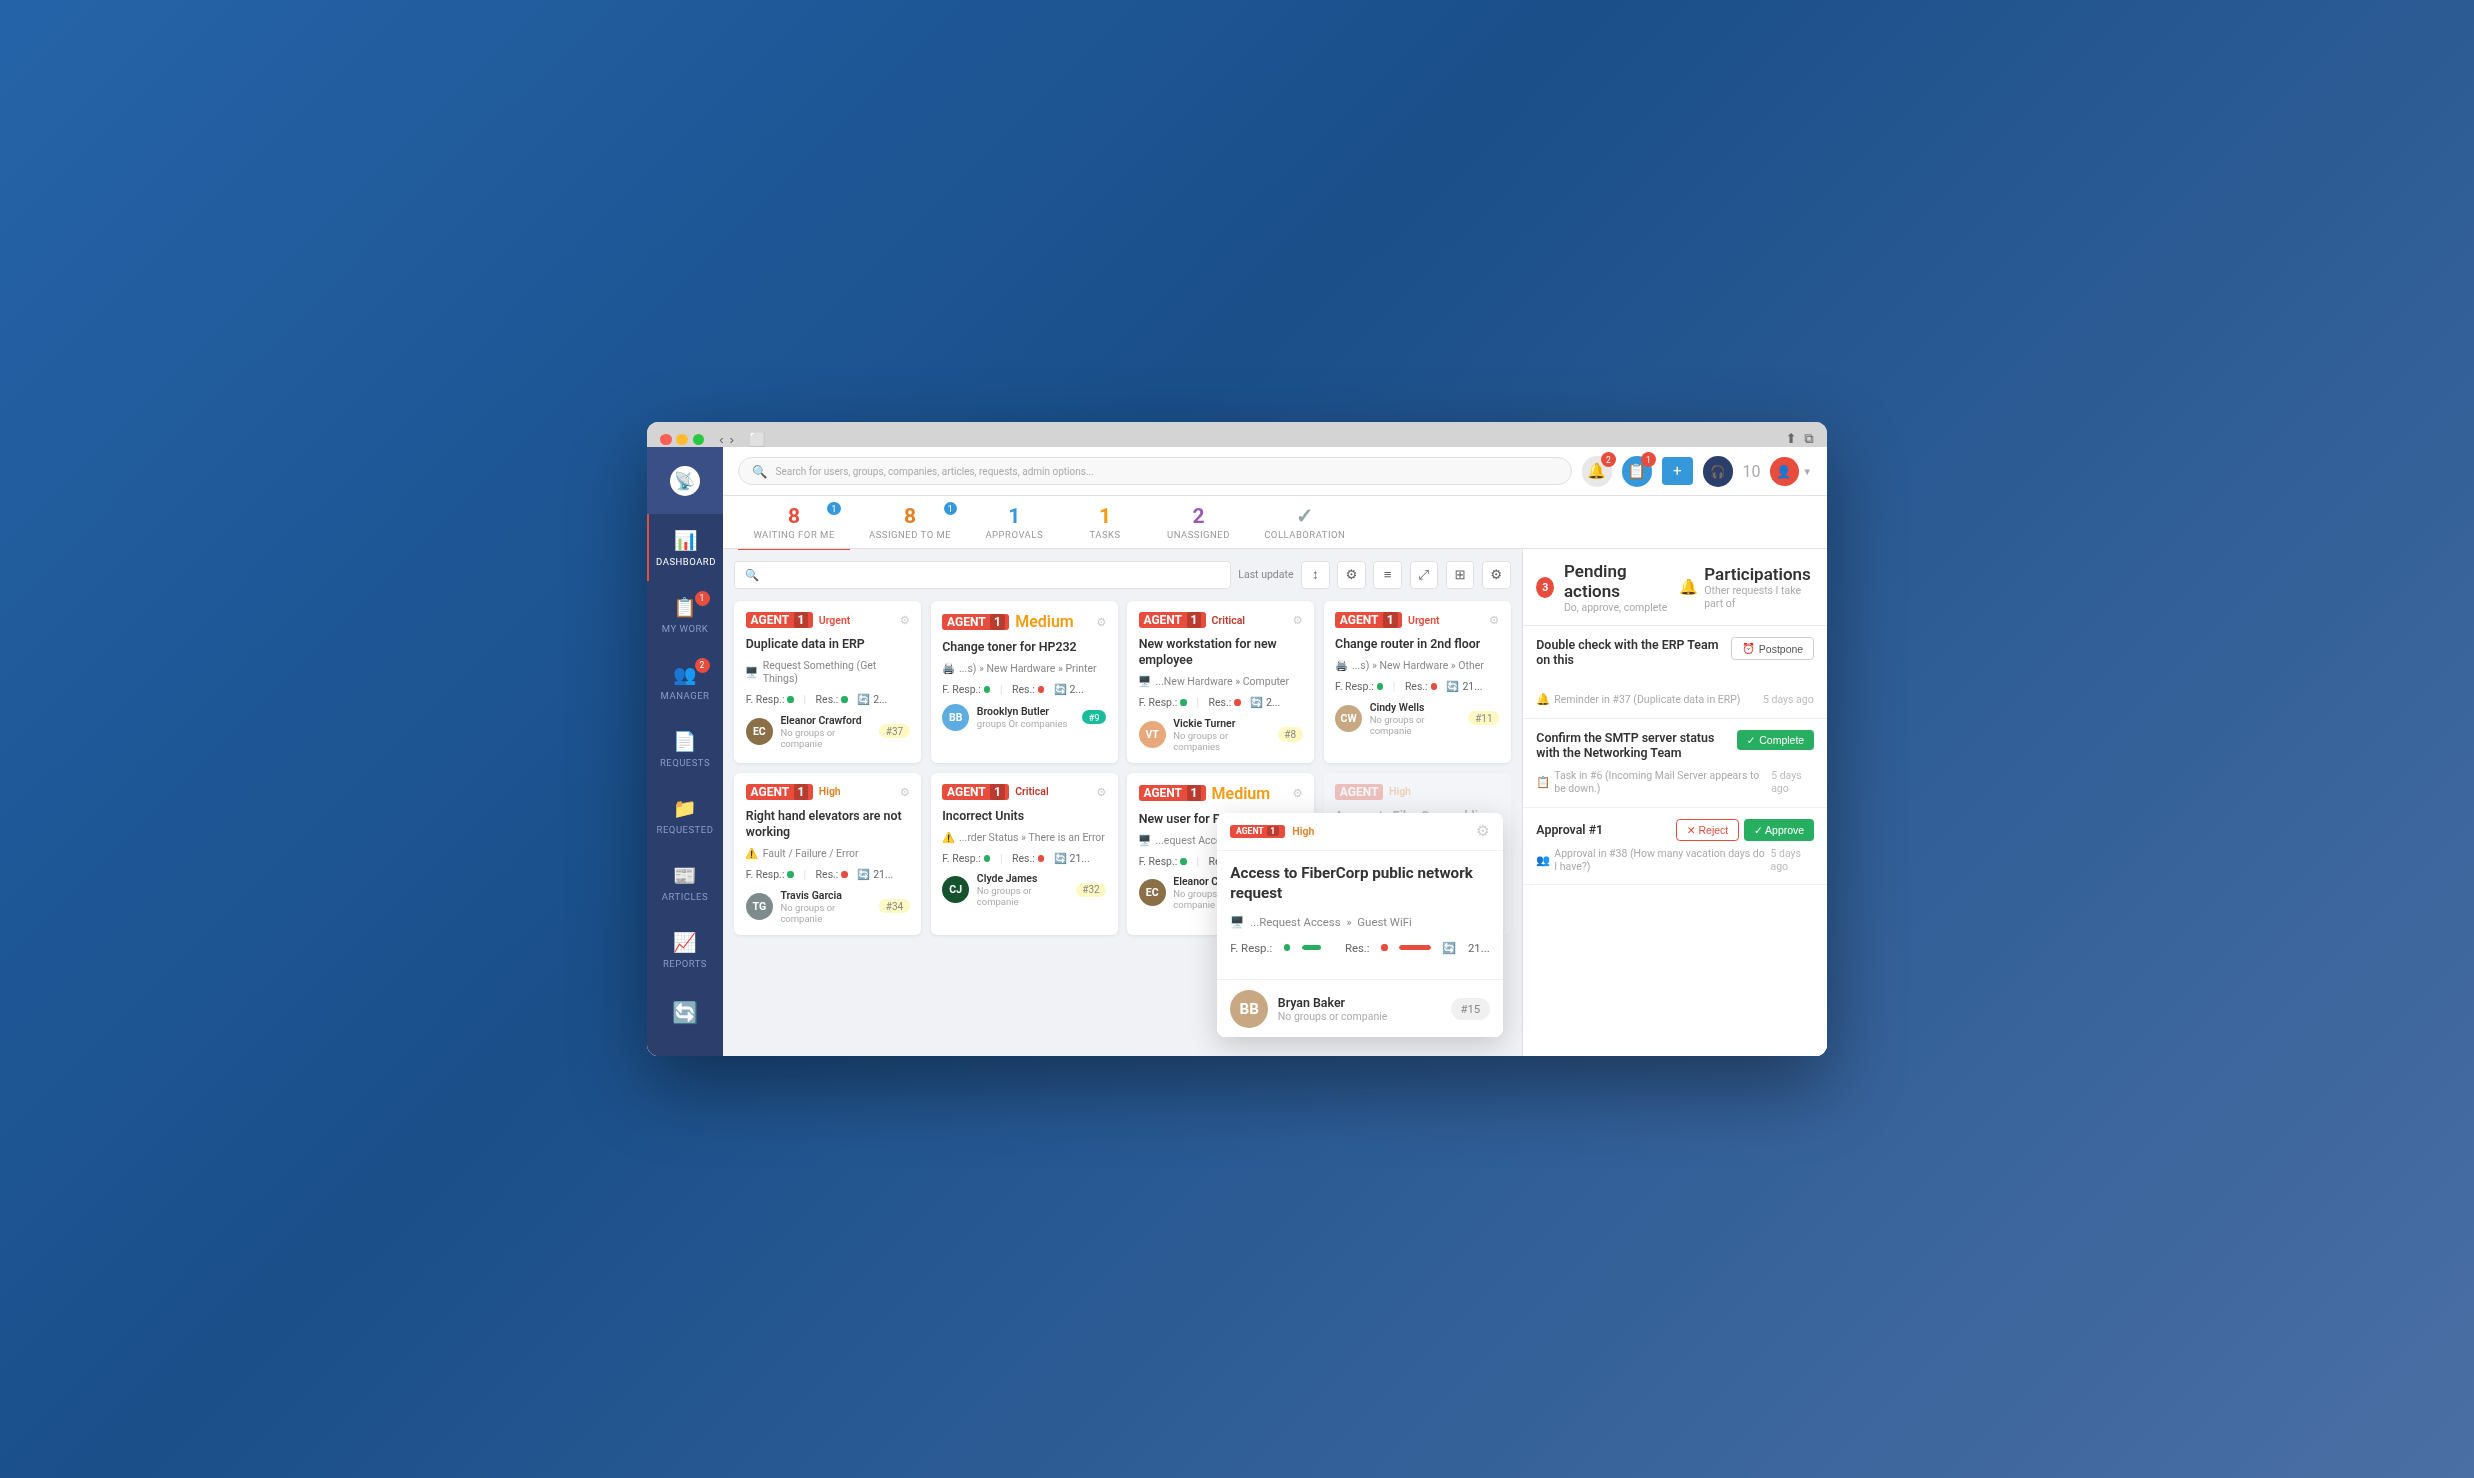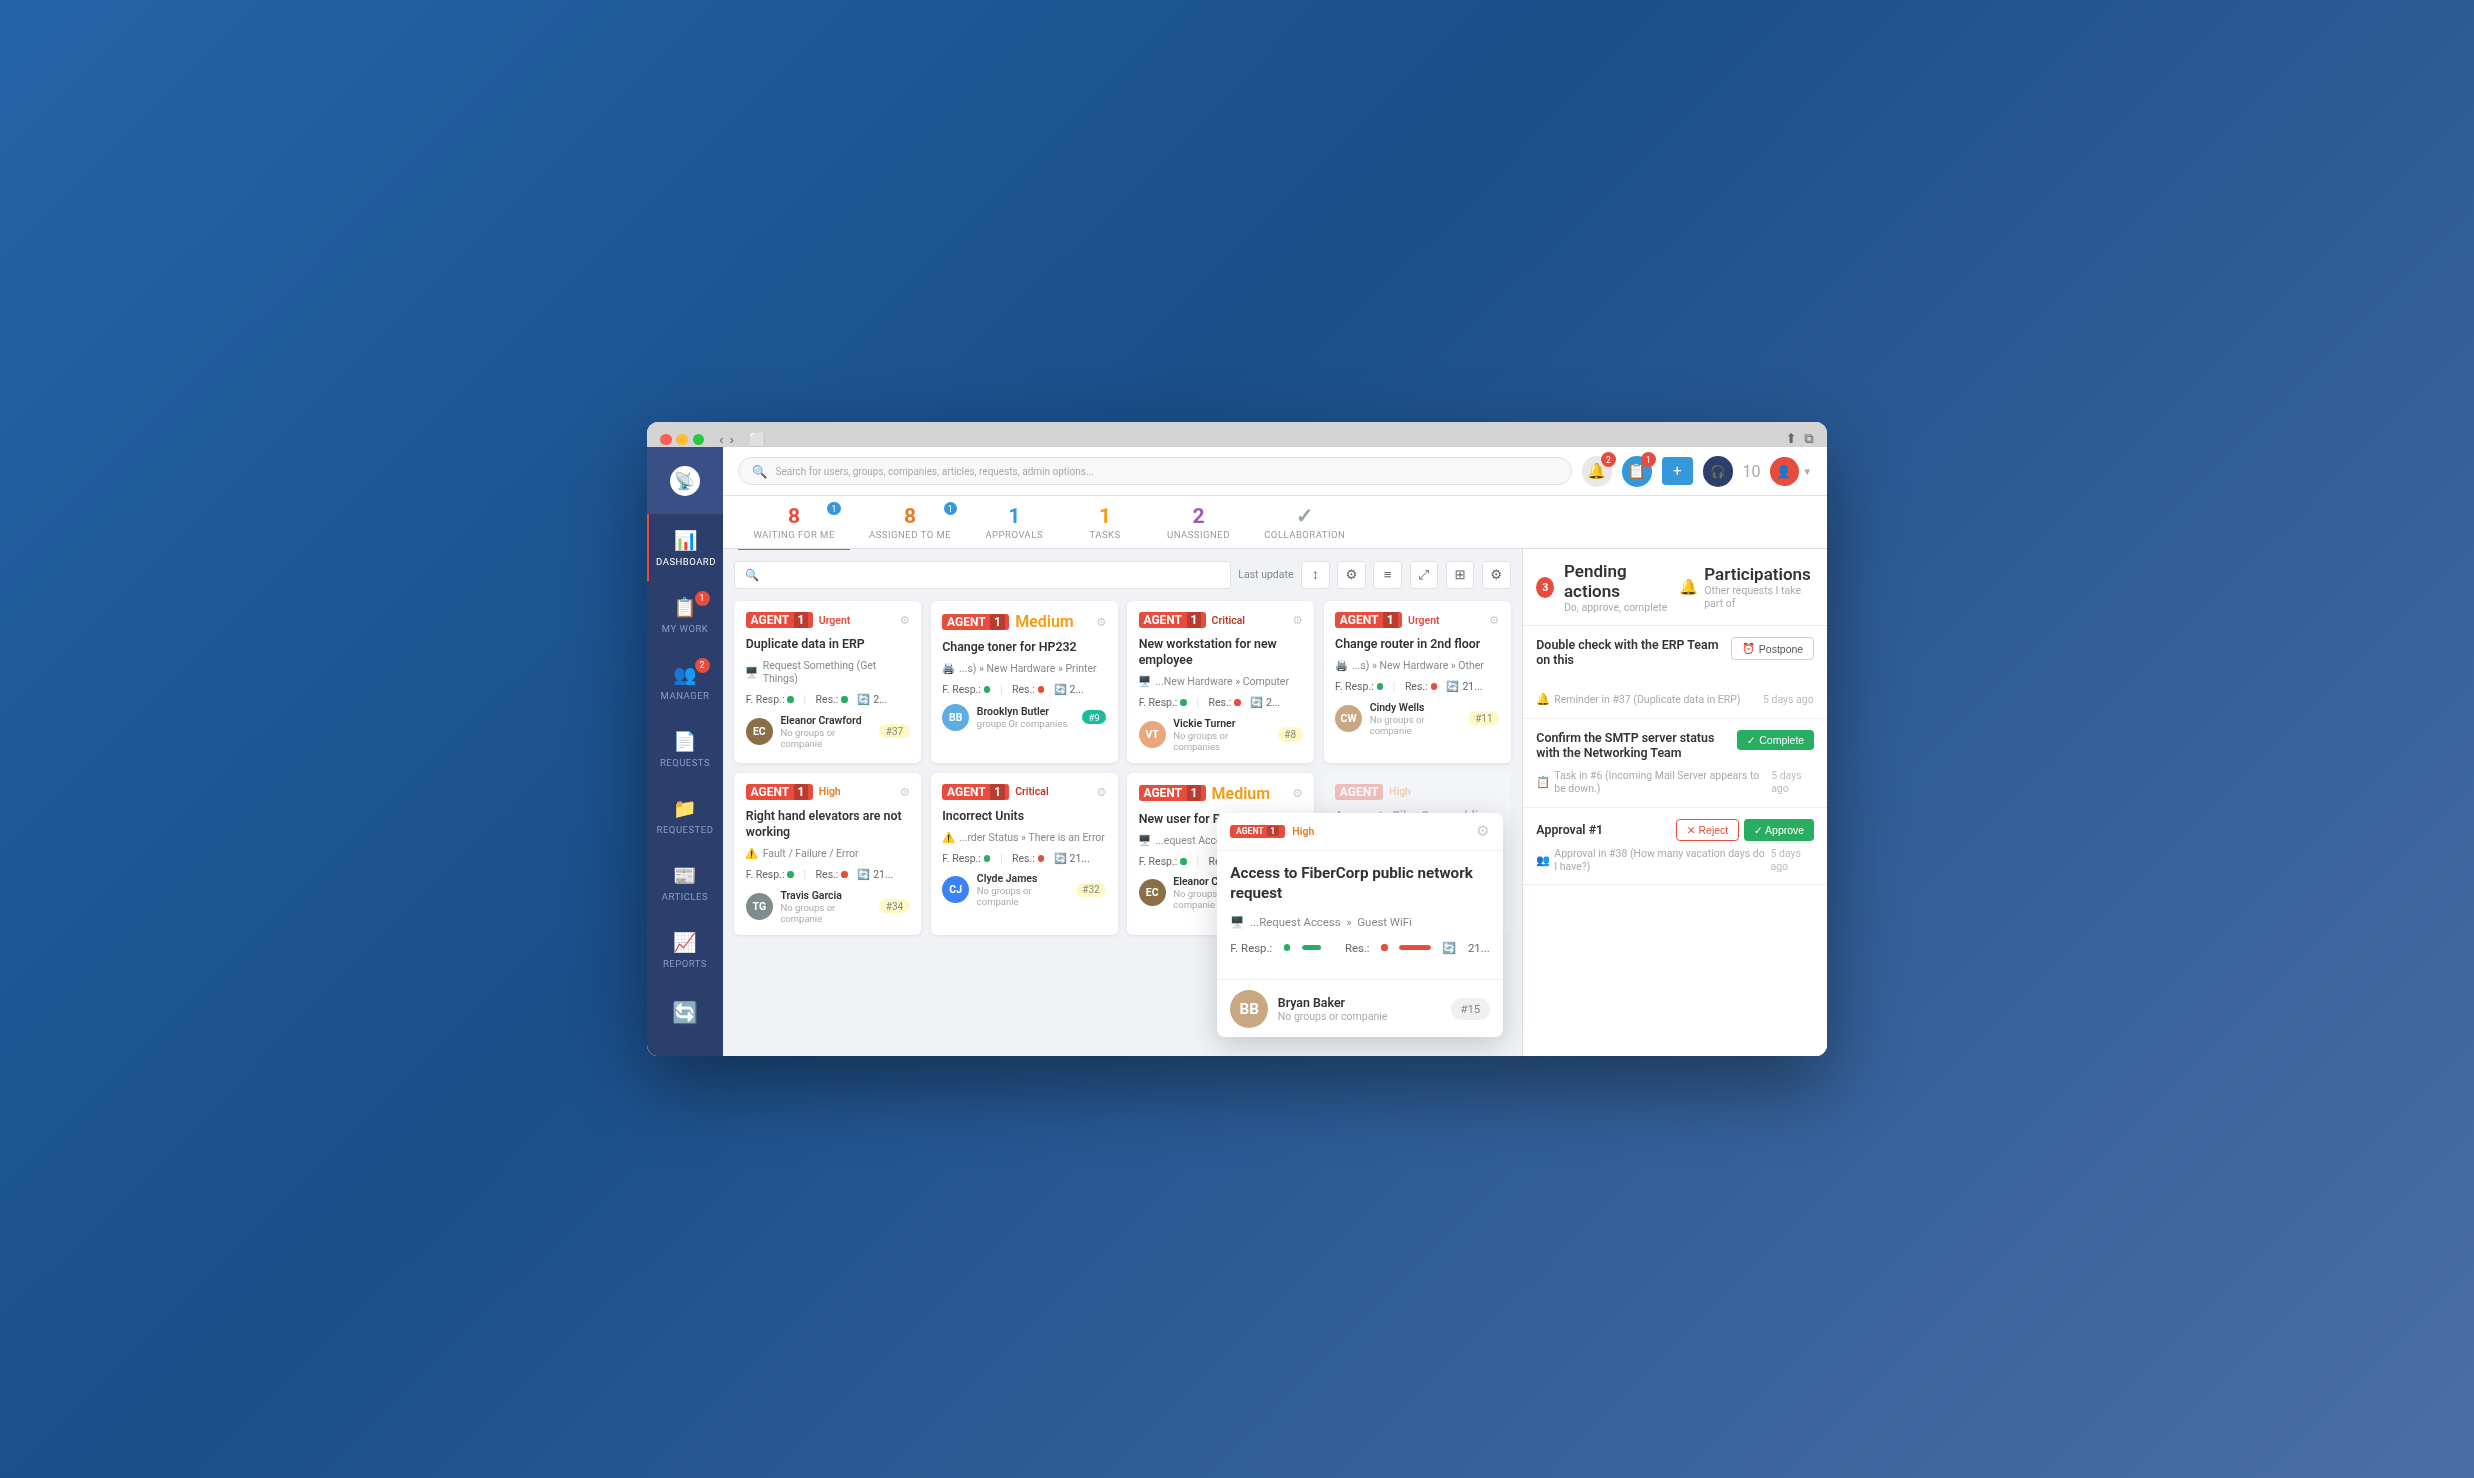--- a/index.html
+++ b/index.html
@@ -934,21 +934,21 @@
                   <div class="stat-dot-green"></div>
                 </div>
                 <span class="stat-sep">|</span>
                 <div class="stat-item">
                   <span>Res.:</span>
                   <div class="stat-dot-red"></div>
                 </div>
                 <span>🔄 21...</span>
               </div>
               <div class="card-footer">
-                <div class="user-avatar" style="background:#3b82f6;">CJ</div>
+                <div class="user-avatar" style="background:#14532d;">CJ</div>
                 <div class="user-info">
                   <div class="user-name">Clyde James</div>
                   <div class="user-sub">No groups or companie</div>
                 </div>
                 <span class="ticket-num">#32</span>
               </div>
             </div>
 
             <div class="ticket-card">
               <div class="card-header">

